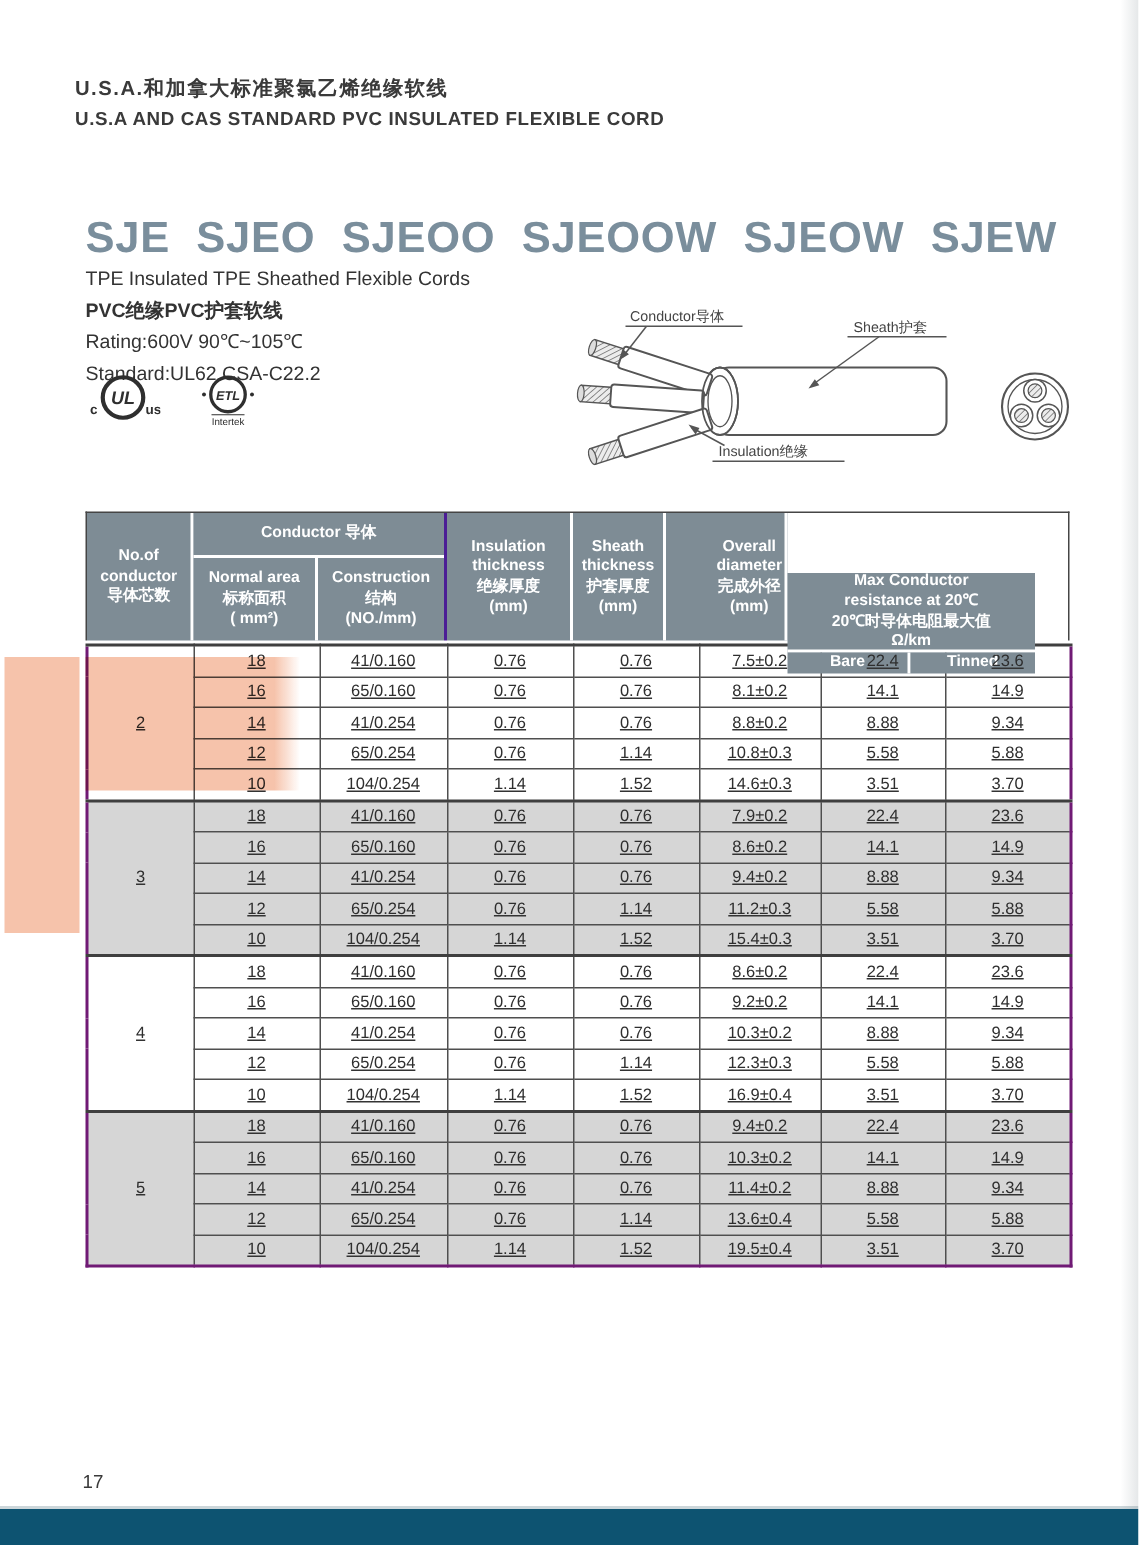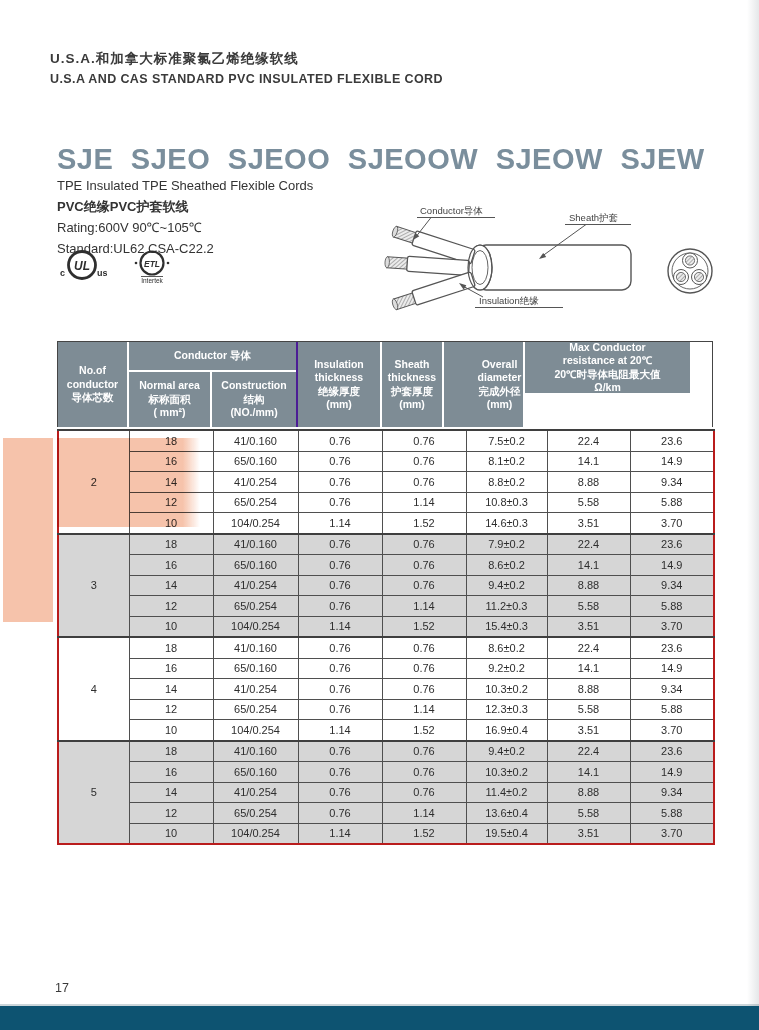--- a/index.html
+++ b/index.html
@@ -32,21 +32,21 @@
   .th{box-sizing:border-box;background:#7e8c95;color:#fff;font-size:10.5px;line-height:13.5px;font-weight:bold;
       display:flex;align-items:center;justify-content:center;text-align:center;white-space:pre-line;
       border-right:2px solid #fff;height:100%;}
   .th:last-child,.th-group:last-child{border-right:none;}
   .th-group{box-sizing:border-box;display:flex;flex-direction:column;border-right:2px solid #4c1d95;height:100%;}
   .th-group .band{box-sizing:border-box;background:#7e8c95;color:#fff;font-size:10.5px;font-weight:bold;
       display:flex;align-items:center;justify-content:center;text-align:center;border-bottom:2px solid #fff;white-space:pre-line;line-height:13.5px;}
   .th-group .subrow{display:flex;flex:1;border-radius:21px;}
   .th-group .subrow .th{height:100%;}
   .th-group .subrow .th:last-child{border-right:none;}
-  table.spec{border-collapse:collapse;table-layout:fixed;width:656px;margin-top:2px;border:2px solid #b91c1c;background:transparent;}
+  table.spec{border-collapse:collapse;table-layout:fixed;width:656px;margin-top:2px;border:2px solid #701a75;background:transparent;text-decoration:underline;}
   table.spec td{border:1px solid #4f4f4f;text-align:center;vertical-align:middle;font-size:11px;color:#2e2e2e;height:19.5px;padding:0;}
   table.spec tbody{border-top:2px solid #3f3f3f;}
   table.spec tbody.shaded td{background:#d6d6d6;}
   
   .page-number{position:absolute;left:55px;top:981px;font-size:12.5px;color:#3a3a3a;}
   .footer-line{position:absolute;left:0;top:1004px;width:759px;height:2px;background:#ccd6da;}
   .footer-bar{position:absolute;left:0;top:1006px;width:759px;height:24px;background:#0d5371;}
   .edge-right{position:absolute;right:0;top:0;width:12px;height:1006px;
     background:linear-gradient(90deg,rgba(110,125,132,0) 0%,rgba(110,125,132,0.18) 100%);pointer-events:none;}
 </style>
@@ -168,24 +168,28 @@
 (mm)</div>
     <div class="th" style="width:62px;">Sheath
 thickness
 护套厚度
 (mm)</div>
     <div class="th" style="width:81px;padding-left:32px;">Overall
 diameter
 完成外径
 (mm)</div>
     <div class="th-group" style="width:165px;">
-      <div class="band" style="height:53px;">Max Conductor
+      <div class="band" style="height:53px;margin-top:40px;">Max Conductor
 resistance at 20℃
 20℃时导体电阻最大值
 Ω/km</div>
+      <div class="subrow">
+        <div class="th" style="width:82px;">Bare</div>
+        <div class="th" style="width:83px;">Tinned</div>
+      </div>
     </div>
   </div>
   <table class="spec">
     <colgroup>
       <col style="width:71px">
         <col style="width:84px">
         <col style="width:85px">
         <col style="width:84px">
       <col style="width:84px">
         <col style="width:81px">

